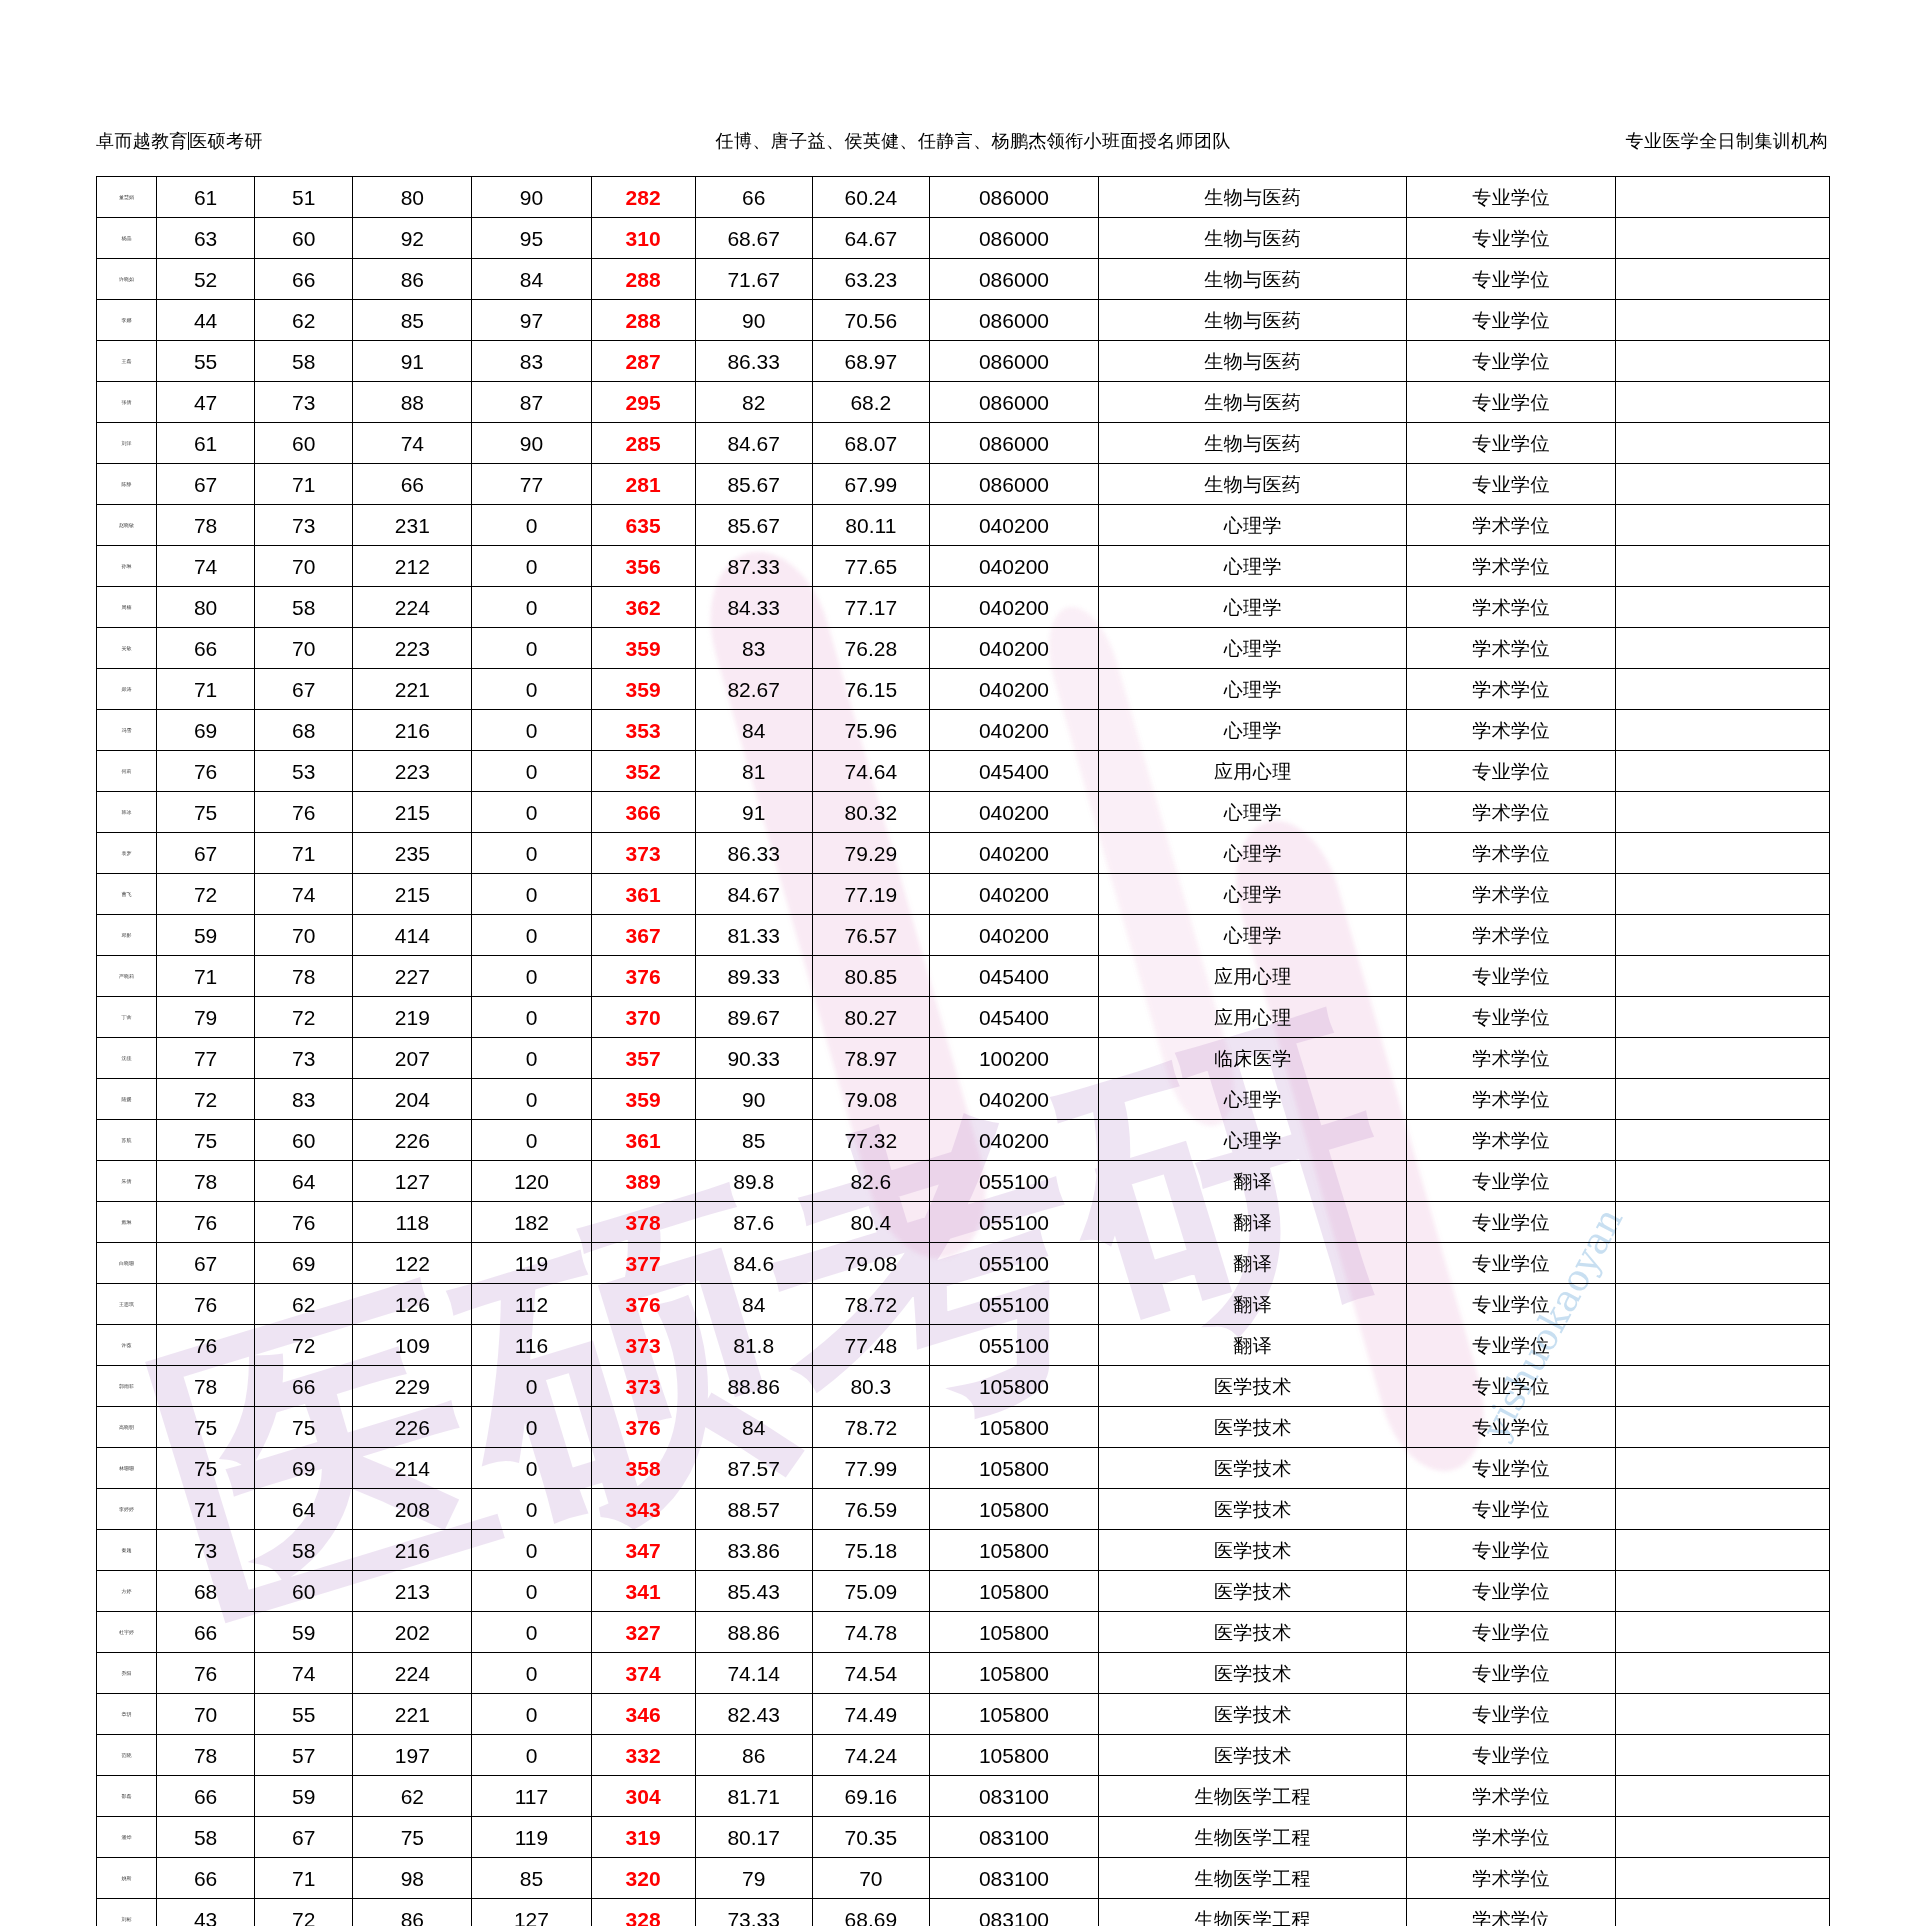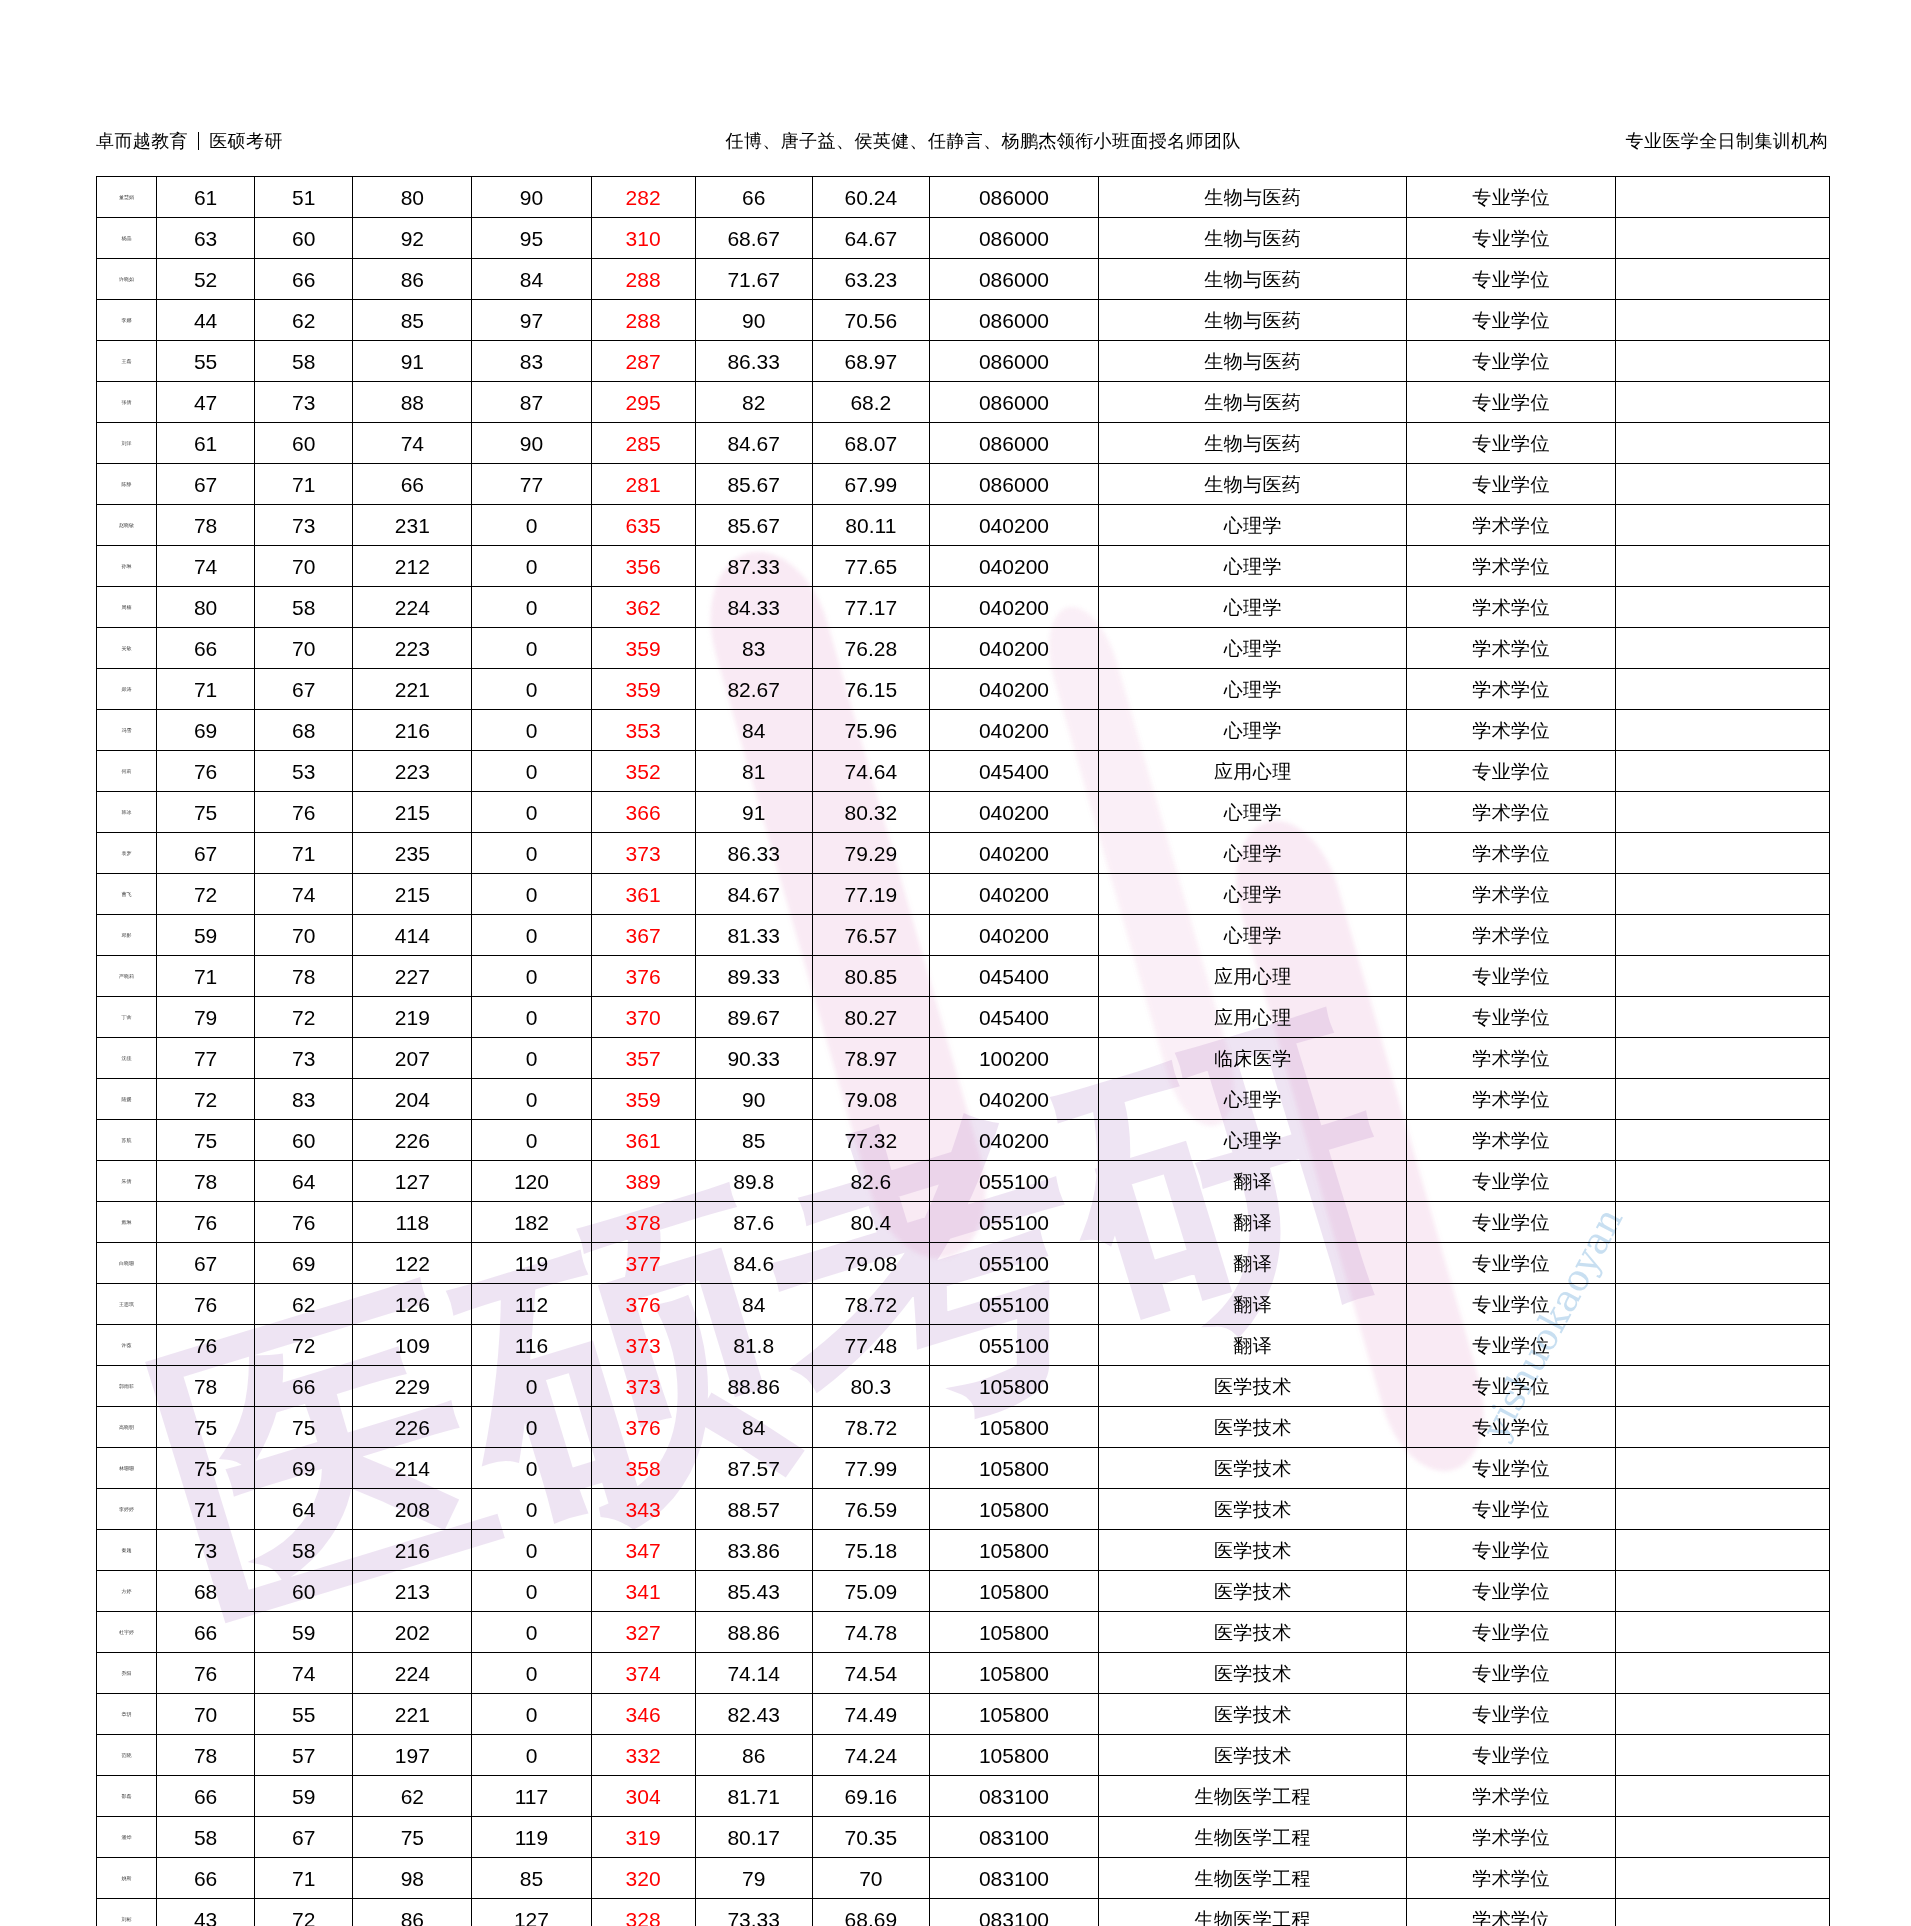--- a/index.html
+++ b/index.html
@@ -23,21 +23,21 @@
     top:127px; left:96px; right:83px;
     height:28px;
     display:flex;
     align-items:center;
     justify-content:space-between;
     font-size:18px;
     color:#000;
     letter-spacing:0.4px;
     white-space:nowrap;
   }
-  .doc-header .hdr-left { display:flex; align-items:center; gap:10px; }
+  .doc-header .hdr-left { display:flex; align-items:center; gap:0; }
   .doc-header .hdr-divider {
     display:inline-block;
     width:1.2px; height:17.7px;
     background:#000;
   }
   .doc-header .hdr-center { margin-left:58px; }
   .doc-header .hdr-right { }
 
   
   .wm-layer {
@@ -96,21 +96,21 @@
     background:transparent;
     line-height:1;
     white-space:nowrap;
   }
   table.grid td.cn {
     font-size:19px;
     letter-spacing:0.4px;
   }
   table.grid td.total {
     color:#ff0000;
-    font-weight:normal;
+    font-weight:bold;
     margin-left:48px;
   }
   table.grid td.namecell {
     font-size:5px;
     color:#3a3a3a;
     letter-spacing:0px;
   }
   table.grid td.blank { }
 
   

